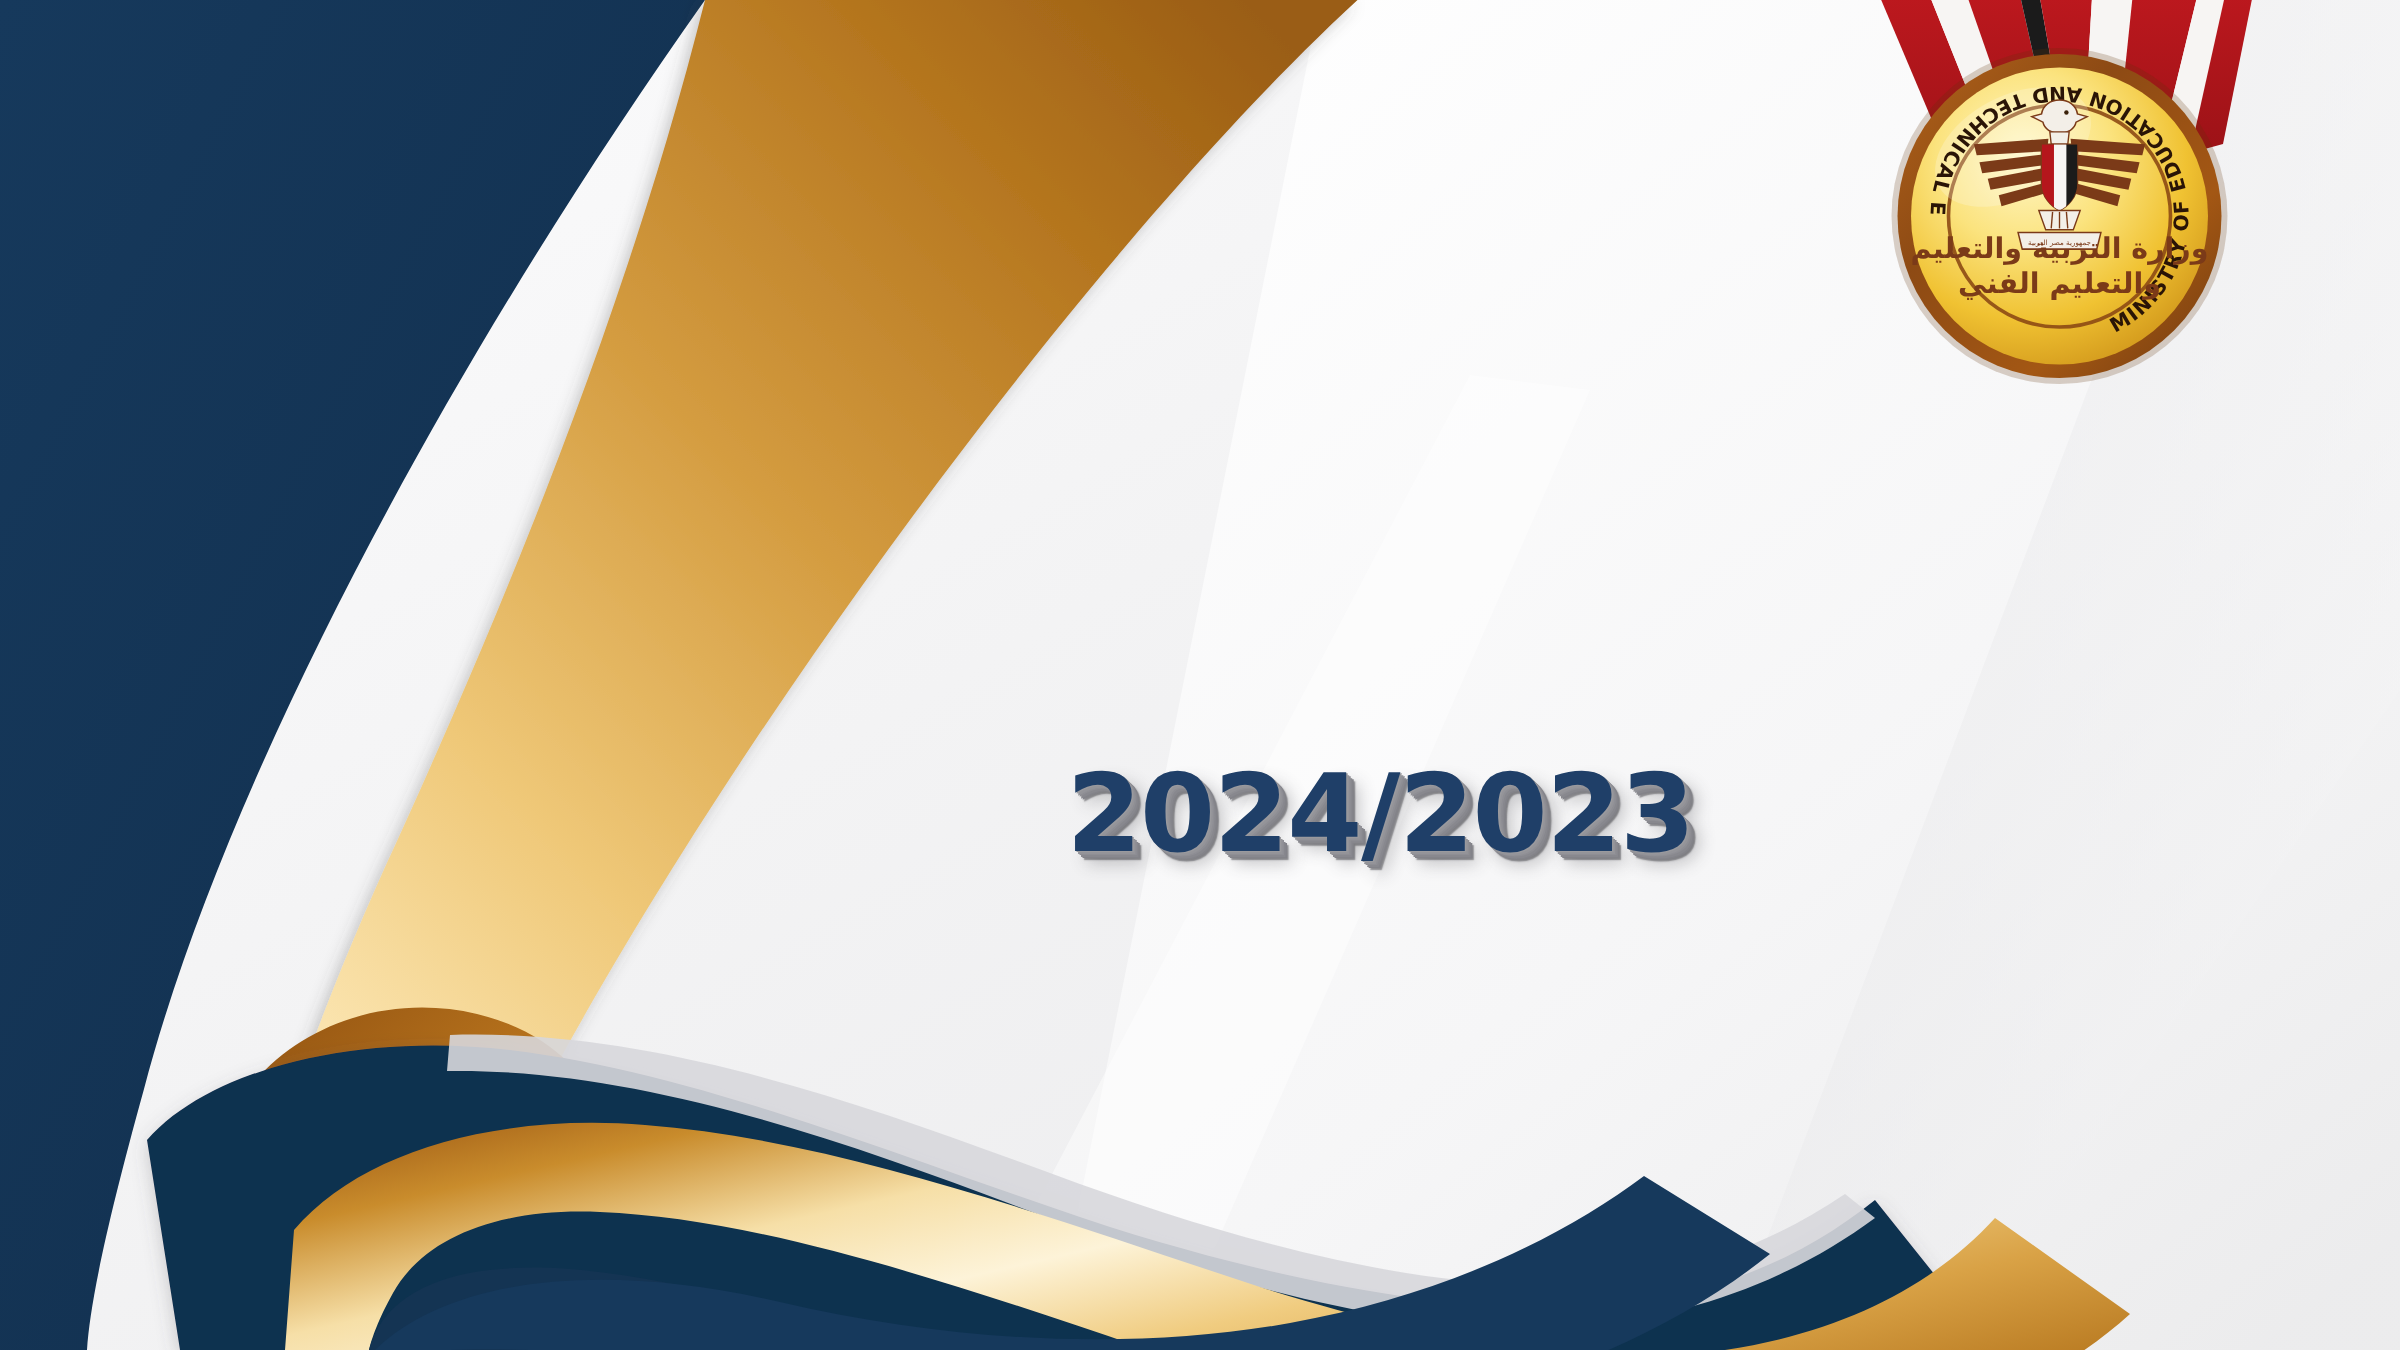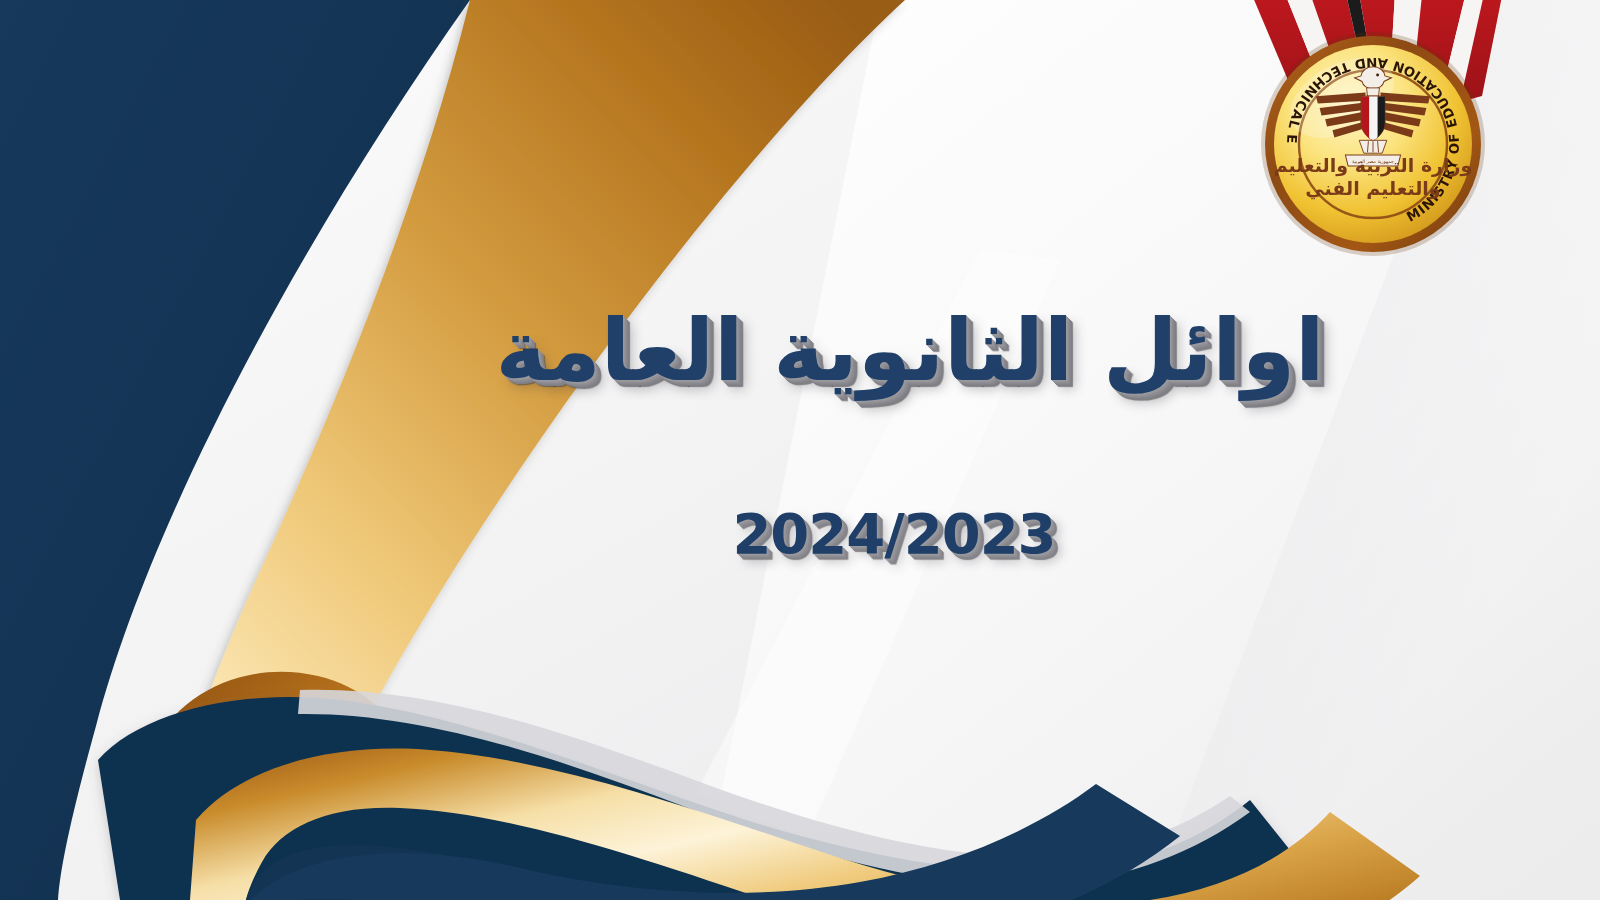--- a/index.html
+++ b/index.html
@@ -59,28 +59,28 @@
        3px 3px 0 #8e8e94,
        4px 4px 0 #88888e,
        5px 5px 0 #838389,
        6px 6px 0 #7e7e84,
        7px 7px 1px rgba(60,60,66,.55),
        9px 9px 12px rgba(60,60,66,.30);
   }
 
   .yearline {
     position: absolute;
-    left: 414px;
+    left: 440px;
     top: 505px;
     width: 960px;
     text-align: center;
     direction: ltr;
     font-family: "DejaVu Sans", "Liberation Sans", sans-serif;
     font-weight: bold;
-    font-size: 56px;
+    font-size: 72px;
     line-height: 1.05;
     letter-spacing: -1px;
     color: #1f3f68;
     white-space: nowrap;
     text-shadow:
        1px 1px 0 #9a9a9e,
        2px 2px 0 #949499,
        3px 3px 0 #8e8e94,
        4px 4px 0 #88888e,
        5px 5px 0 #838389,
@@ -260,21 +260,20 @@
                C 420,560 600,300 760,110
                L905,0 L1000,0
                C 860,200 700,430 600,600
                C 540,700 480,790 440,860
                C 420,896 412,900 408,900
                L350,860 Z" fill="#ffffff" opacity="0.0"></path>
     </svg>
   </div>
 
   <div class="text-block">
-    <div class="headline">اوائل الثانوية العامة</div>
     <div class="yearline">2024/2023</div>
   </div>
 
   <div class="emblem">
     <svg width="270" height="290" viewBox="0 0 270 290" xmlns="http://www.w3.org/2000/svg">
       <defs>
         <radialGradient id="gMedal" cx="0.38" cy="0.3" r="0.78">
           <stop offset="0%" stop-color="#fff7c9"></stop>
           <stop offset="38%" stop-color="#fbe37e"></stop>
           <stop offset="70%" stop-color="#f0c232"></stop>

